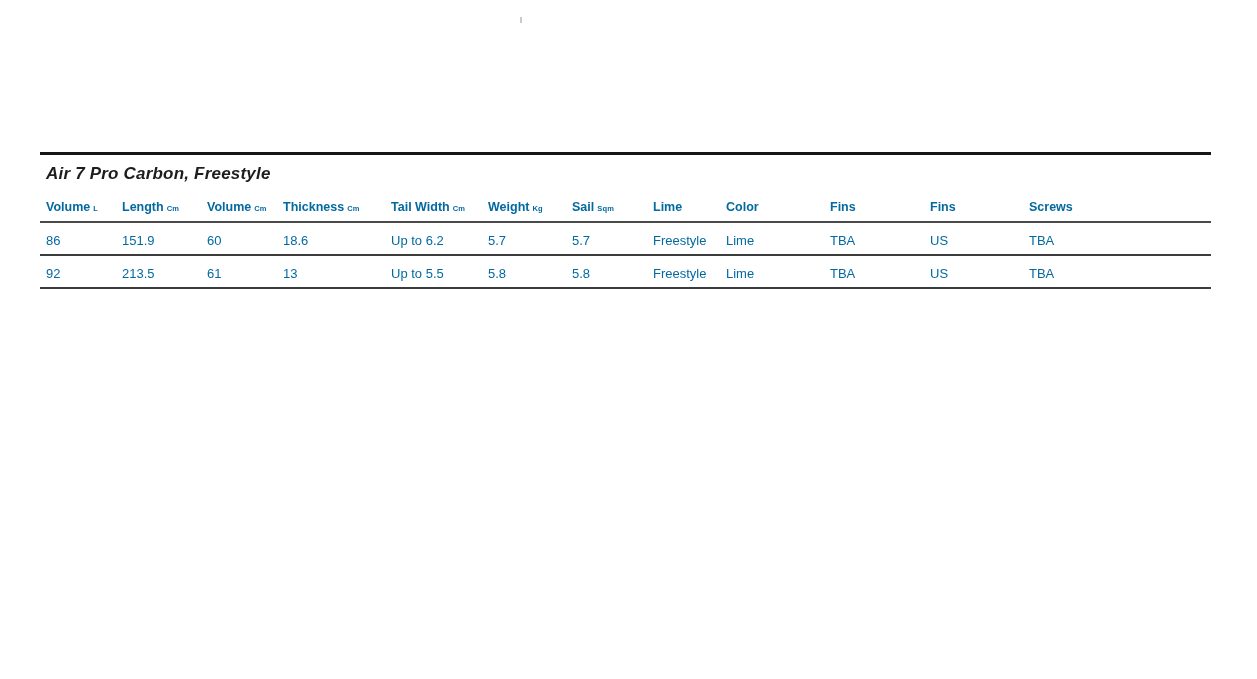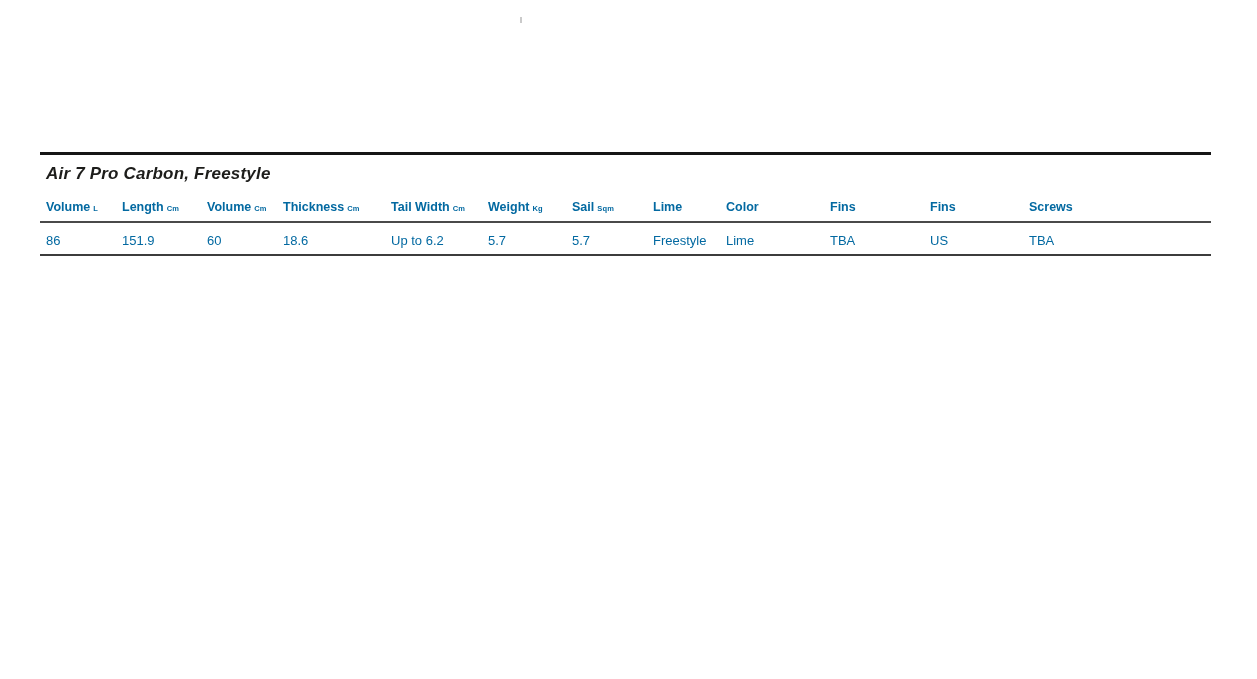--- a/index.html
+++ b/index.html
@@ -130,16 +130,30 @@
           <td>18.6</td>
           <td>Up to 6.2</td>
           <td>5.7</td>
           <td>5.7</td>
           <td>Freestyle</td>
           <td>Lime</td>
           <td>TBA</td>
           <td>US</td>
           <td>TBA</td>
         </tr>
+        <tr class="has-sep">
+          <td>92</td>
+          <td>213.5</td>
+          <td>61</td>
+          <td>13</td>
+          <td>Up to 5.5</td>
+          <td>5.8</td>
+          <td>5.8</td>
+          <td>Freestyle</td>
+          <td>Lime</td>
+          <td>TBA</td>
+          <td>US</td>
+          <td>TBA</td>
+        </tr>
       </tbody>
     </table>
   </div>
 </div>
 
 </body></html>

